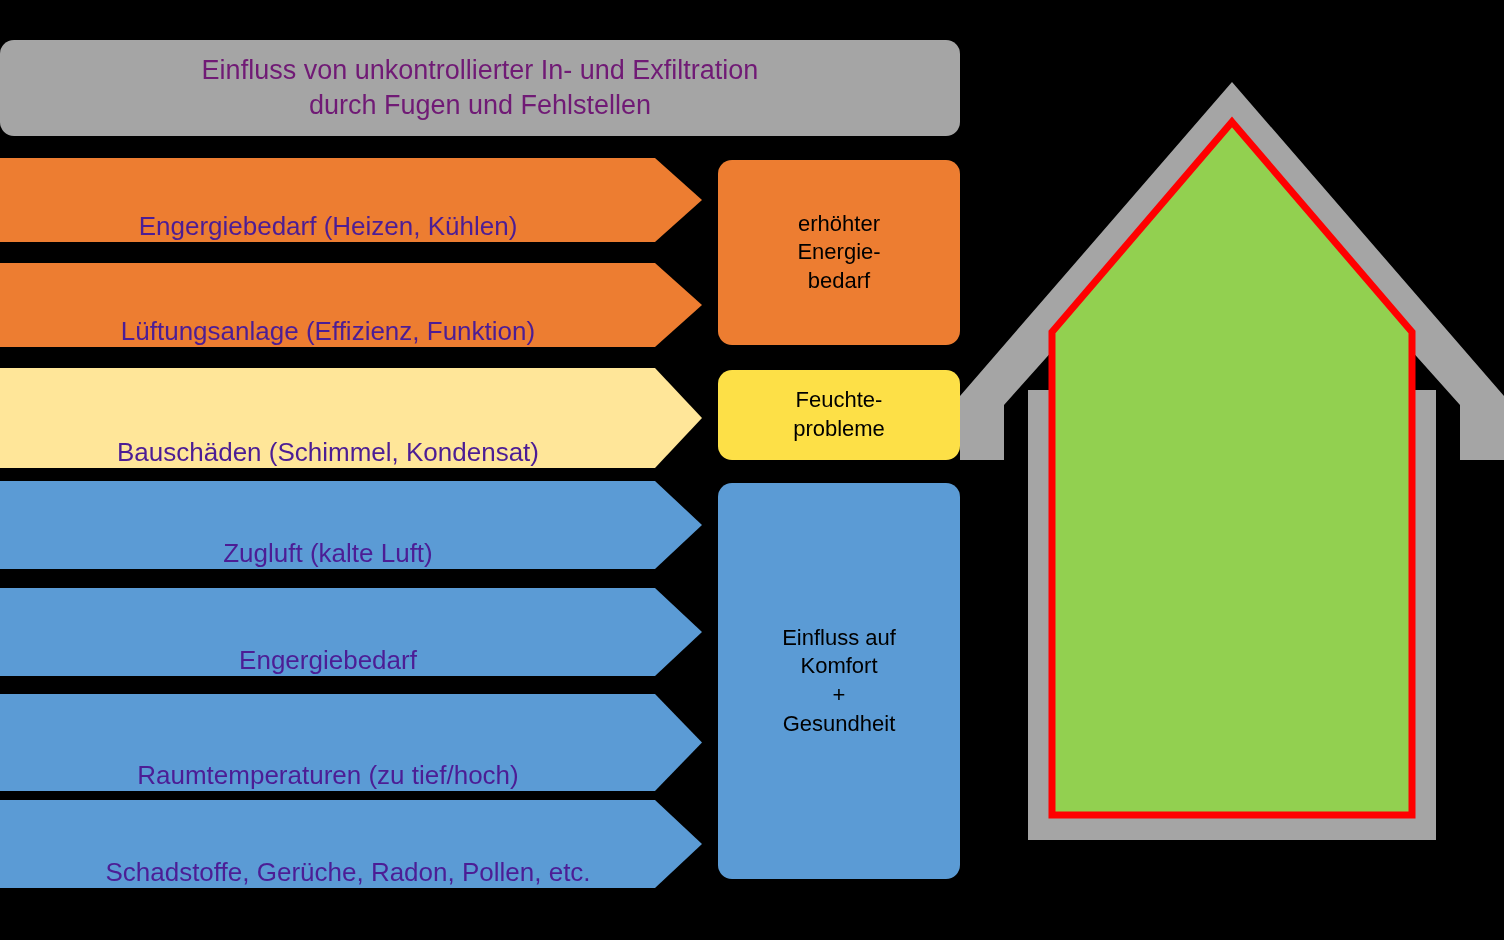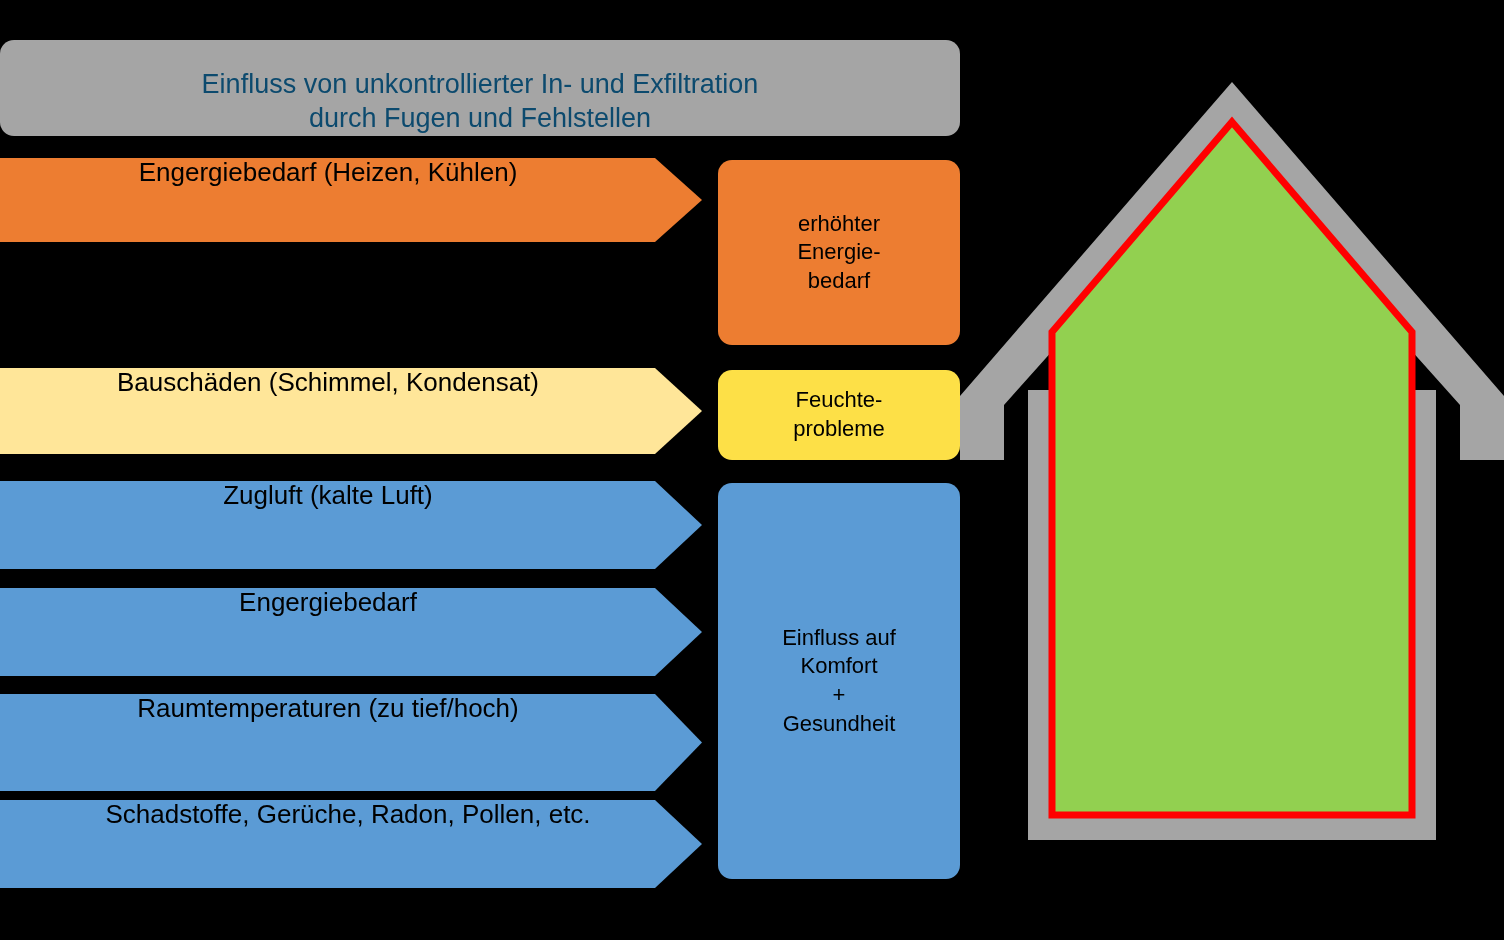--- a/index.html
+++ b/index.html
@@ -4,30 +4,30 @@
 <style>
   html,body{margin:0;padding:0;background:#000;}
   body{width:1504px;height:940px;overflow:hidden;
        font-family:"Liberation Sans", sans-serif;}
   #stage{position:relative;width:1504px;height:940px;background:#000;}
 
   
   .banner{
     position:absolute;left:0;top:40px;width:960px;height:96px;
     background:#A5A5A5;border-radius:14px;
-    display:flex;align-items:flex-end;justify-content:center;
-    text-align:center;color:#0c4a6e;font-size:27px;line-height:1.28;
+    display:flex;align-items:center;justify-content:center;
+    text-align:center;color:#701a75;font-size:27px;line-height:1.28;
     box-sizing:border-box;padding:0 24px;
   }
 
   
   .arrow{
     position:absolute;left:0;
-    display:flex;align-items:flex-start;justify-content:center;
-    color:#000000;box-sizing:border-box;
+    display:flex;align-items:flex-end;justify-content:center;
+    color:#4c1d95;box-sizing:border-box;
     -webkit-clip-path:polygon(0 0, 655px 0, 702px 50%, 655px 100%, 0 100%);
     clip-path:polygon(0 0, 655px 0, 702px 50%, 655px 100%, 0 100%);
     width:702px;
   }
   .arrow span{padding-right:46px;text-align:center;font-size:26px;line-height:1.15;}
   .a-orange{background:#ED7D31;}
   .a-cream {background:#FFE699;}
   .a-blue  {background:#5B9BD5;}
 
   
@@ -55,22 +55,25 @@
     <div>
       <div>Einfluss von unkontrollierter In- und Exfiltration</div>
       <div>durch Fugen und Fehlstellen</div>
     </div>
   </div>
 
   <div class="arrow a-orange" style="top:158px;height:84px;">
     <span>Engergiebedarf (Heizen, Kühlen)</span>
   </div>
 
+  <div class="arrow a-orange" style="top:263px;height:84px;">
+    <span>Lüftungsanlage (Effizienz, Funktion)</span>
+  </div>
 
-  <div class="arrow a-cream" style="top:368px;height:86px;">
+  <div class="arrow a-cream" style="top:368px;height:100px;">
     <span>Bauschäden (Schimmel, Kondensat)</span>
   </div>
 
   <div class="arrow a-blue" style="top:481px;height:88px;">
     <span>Zugluft (kalte Luft)</span>
   </div>
 
   <div class="arrow a-blue" style="top:588px;height:88px;">
     <span>Engergiebedarf</span>
   </div>

